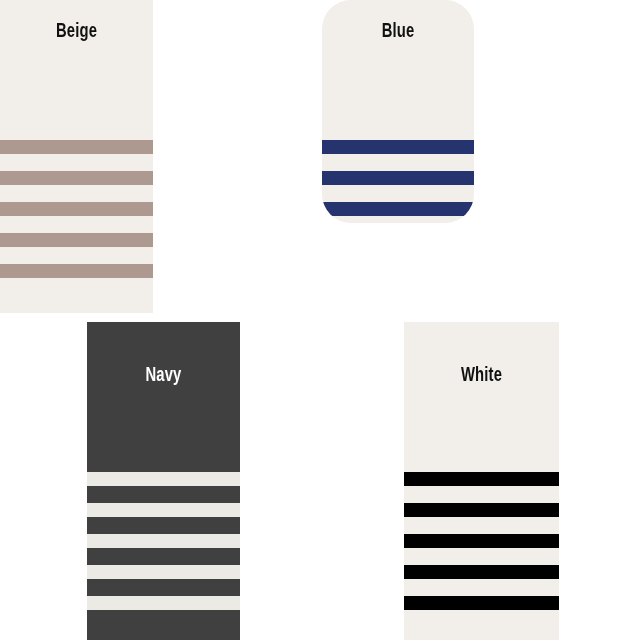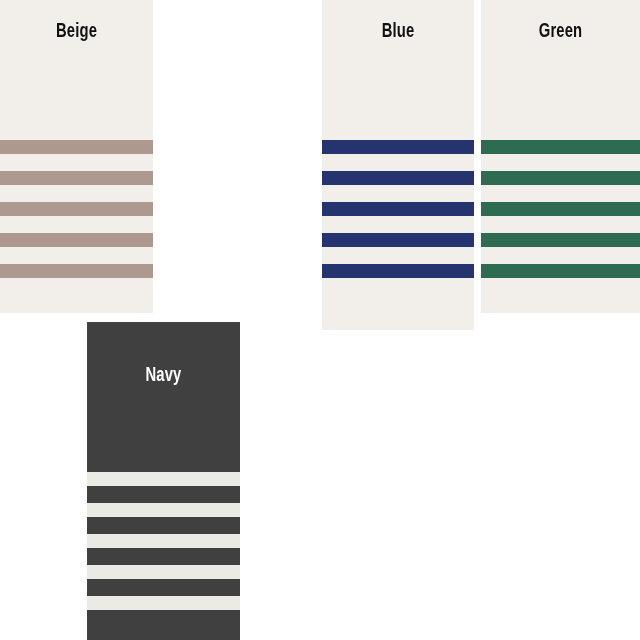--- a/index.html
+++ b/index.html
@@ -42,37 +42,37 @@
 
 <div id="board" style="width: 640px; height: 640px; background: rgb(255, 255, 255);">
     <div class="panel" style="left: 0px; top: 0px; width: 153px; height: 313px; background: rgb(242, 238, 234);">
       <div class="panel-label" style="top: 20px; color: rgb(17, 17, 17);">Beige</div>
       <div class="stripe" style="top: 140px; height: 14px; background: rgb(173, 153, 143);"></div>
       <div class="stripe" style="top: 171px; height: 14px; background: rgb(173, 153, 143);"></div>
       <div class="stripe" style="top: 202px; height: 14px; background: rgb(173, 153, 143);"></div>
       <div class="stripe" style="top: 233px; height: 14px; background: rgb(173, 153, 143);"></div>
       <div class="stripe" style="top: 264px; height: 14px; background: rgb(173, 153, 143);"></div>
     </div>
-    <div class="panel" style="left: 322px; top: 0px; width: 152px; height: 330px; background: rgb(242, 238, 234);">
+    <div class="panel" style="left: 322px; top: 0px; width: 152px; height: 223px; background: rgb(242, 238, 234); border-radius: 29px;">
       <div class="panel-label" style="top: 20px; color: rgb(17, 17, 17);">Blue</div>
       <div class="stripe" style="top: 140px; height: 14px; background: rgb(37, 51, 110);"></div>
       <div class="stripe" style="top: 171px; height: 14px; background: rgb(37, 51, 110);"></div>
       <div class="stripe" style="top: 202px; height: 14px; background: rgb(37, 51, 110);"></div>
       <div class="stripe" style="top: 233px; height: 14px; background: rgb(37, 51, 110);"></div>
       <div class="stripe" style="top: 264px; height: 14px; background: rgb(37, 51, 110);"></div>
-    </div>
-    <div class="panel" style="left: 481px; top: 0px; width: 159px; height: 313px; background: rgb(242, 238, 234);">
-      <div class="panel-label" style="top: 20px; color: rgb(17, 17, 17);">Green</div>
-      <div class="stripe" style="top: 140px; height: 14px; background: rgb(47, 107, 82);"></div>
-      <div class="stripe" style="top: 171px; height: 14px; background: rgb(47, 107, 82);"></div>
-      <div class="stripe" style="top: 202px; height: 14px; background: rgb(47, 107, 82);"></div>
-      <div class="stripe" style="top: 233px; height: 14px; background: rgb(47, 107, 82);"></div>
-      <div class="stripe" style="top: 264px; height: 14px; background: rgb(47, 107, 82);"></div>
     </div>
     <div class="panel" style="left: 87px; top: 322px; width: 153px; height: 402px; background: #404040;">
       <div class="panel-label" style="top: 42px; color: rgb(255, 255, 255);">Navy</div>
       <div class="stripe" style="top: 150px; height: 14px; background: rgb(236, 234, 229);"></div>
       <div class="stripe" style="top: 181px; height: 14px; background: rgb(236, 234, 229);"></div>
       <div class="stripe" style="top: 212px; height: 14px; background: rgb(236, 234, 229);"></div>
       <div class="stripe" style="top: 243px; height: 14px; background: rgb(236, 234, 229);"></div>
       <div class="stripe" style="top: 274px; height: 14px; background: rgb(236, 234, 229);"></div>
     </div>
+    <div class="panel" style="left: 404px; top: 322px; width: 155px; height: 318px; background: rgb(242, 238, 234);">
+      <div class="panel-label" style="top: 42px; color: rgb(17, 17, 17);">White</div>
+      <div class="stripe" style="top: 150px; height: 14px; background: rgb(0, 0, 0);"></div>
+      <div class="stripe" style="top: 181px; height: 14px; background: rgb(0, 0, 0);"></div>
+      <div class="stripe" style="top: 212px; height: 14px; background: rgb(0, 0, 0);"></div>
+      <div class="stripe" style="top: 243px; height: 14px; background: rgb(0, 0, 0);"></div>
+      <div class="stripe" style="top: 274px; height: 14px; background: rgb(0, 0, 0);"></div>
+    </div>
   </div>
 
 </body></html>

